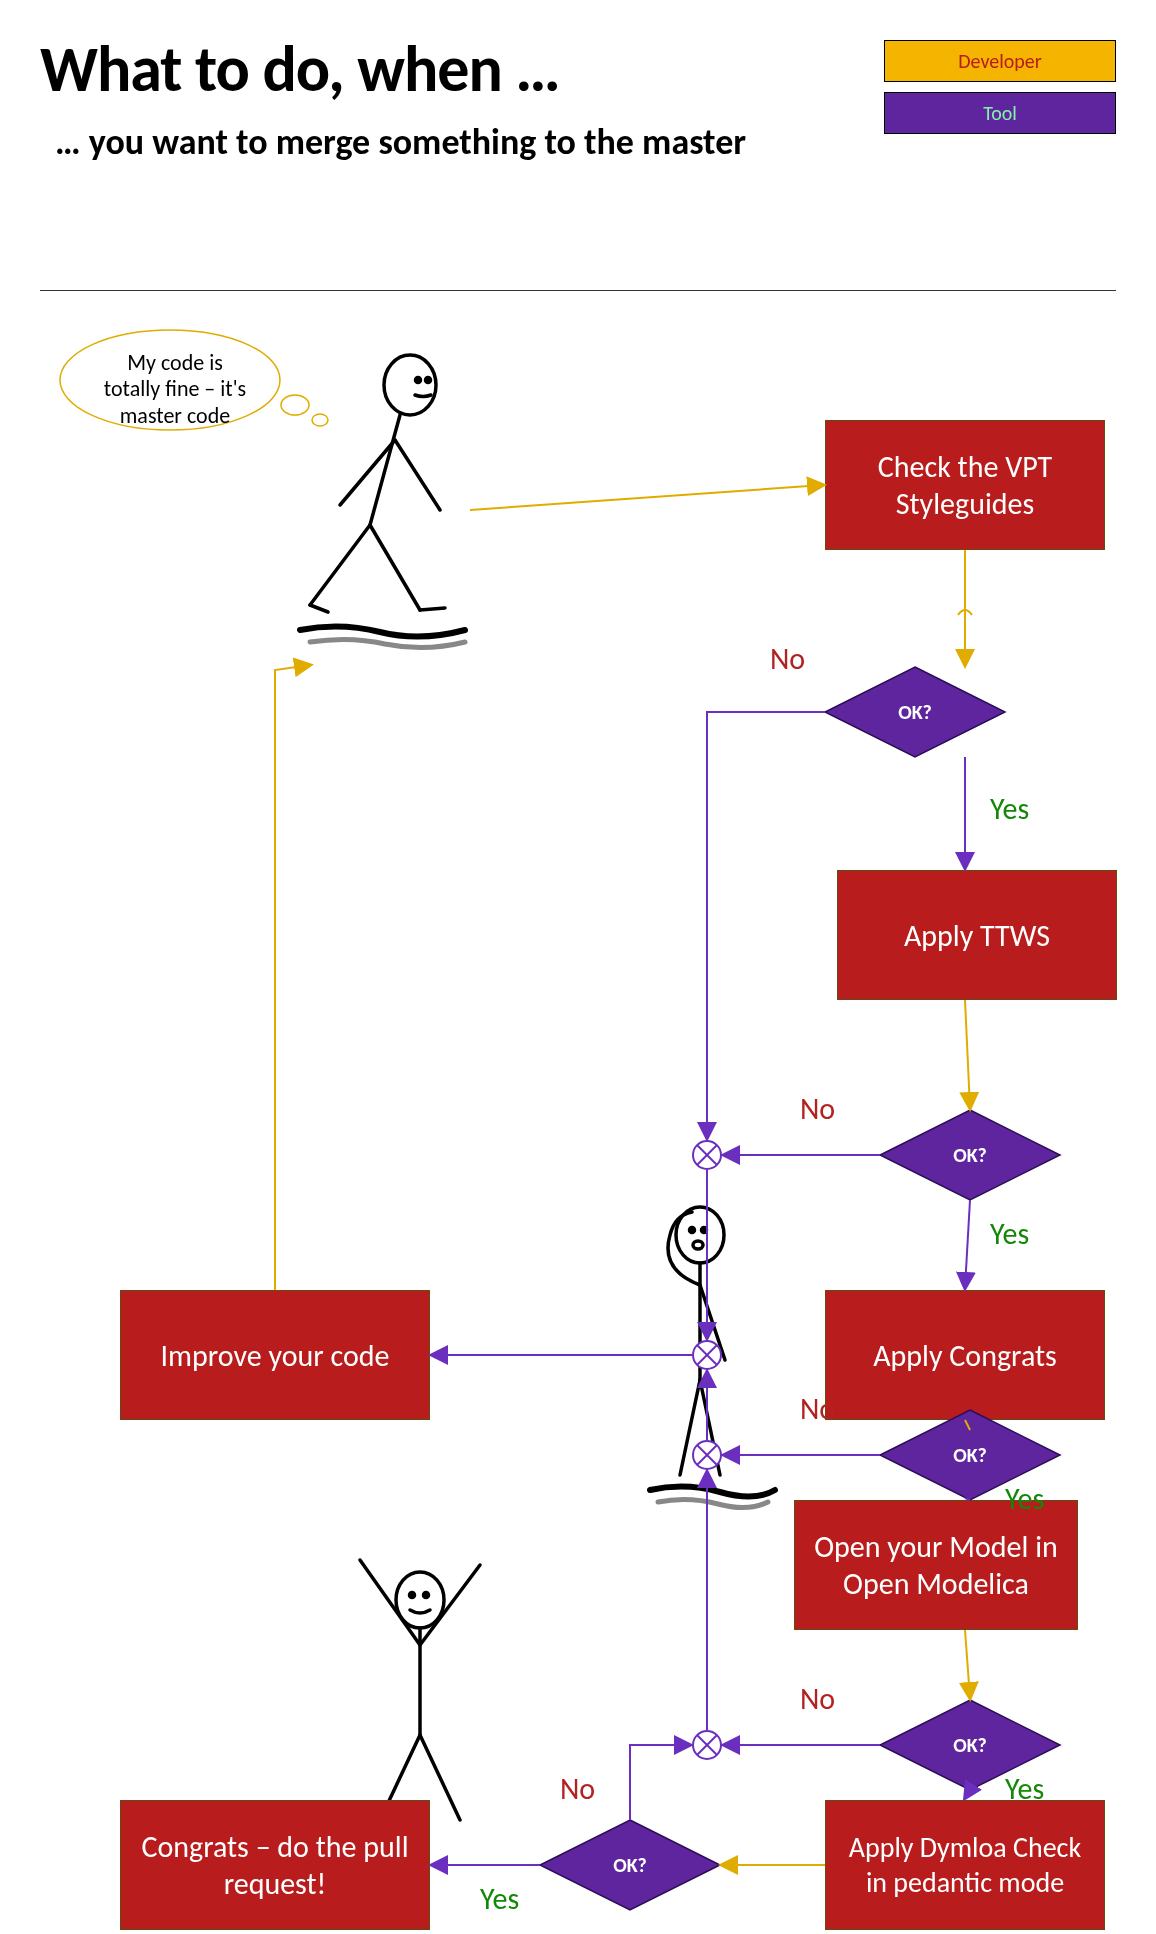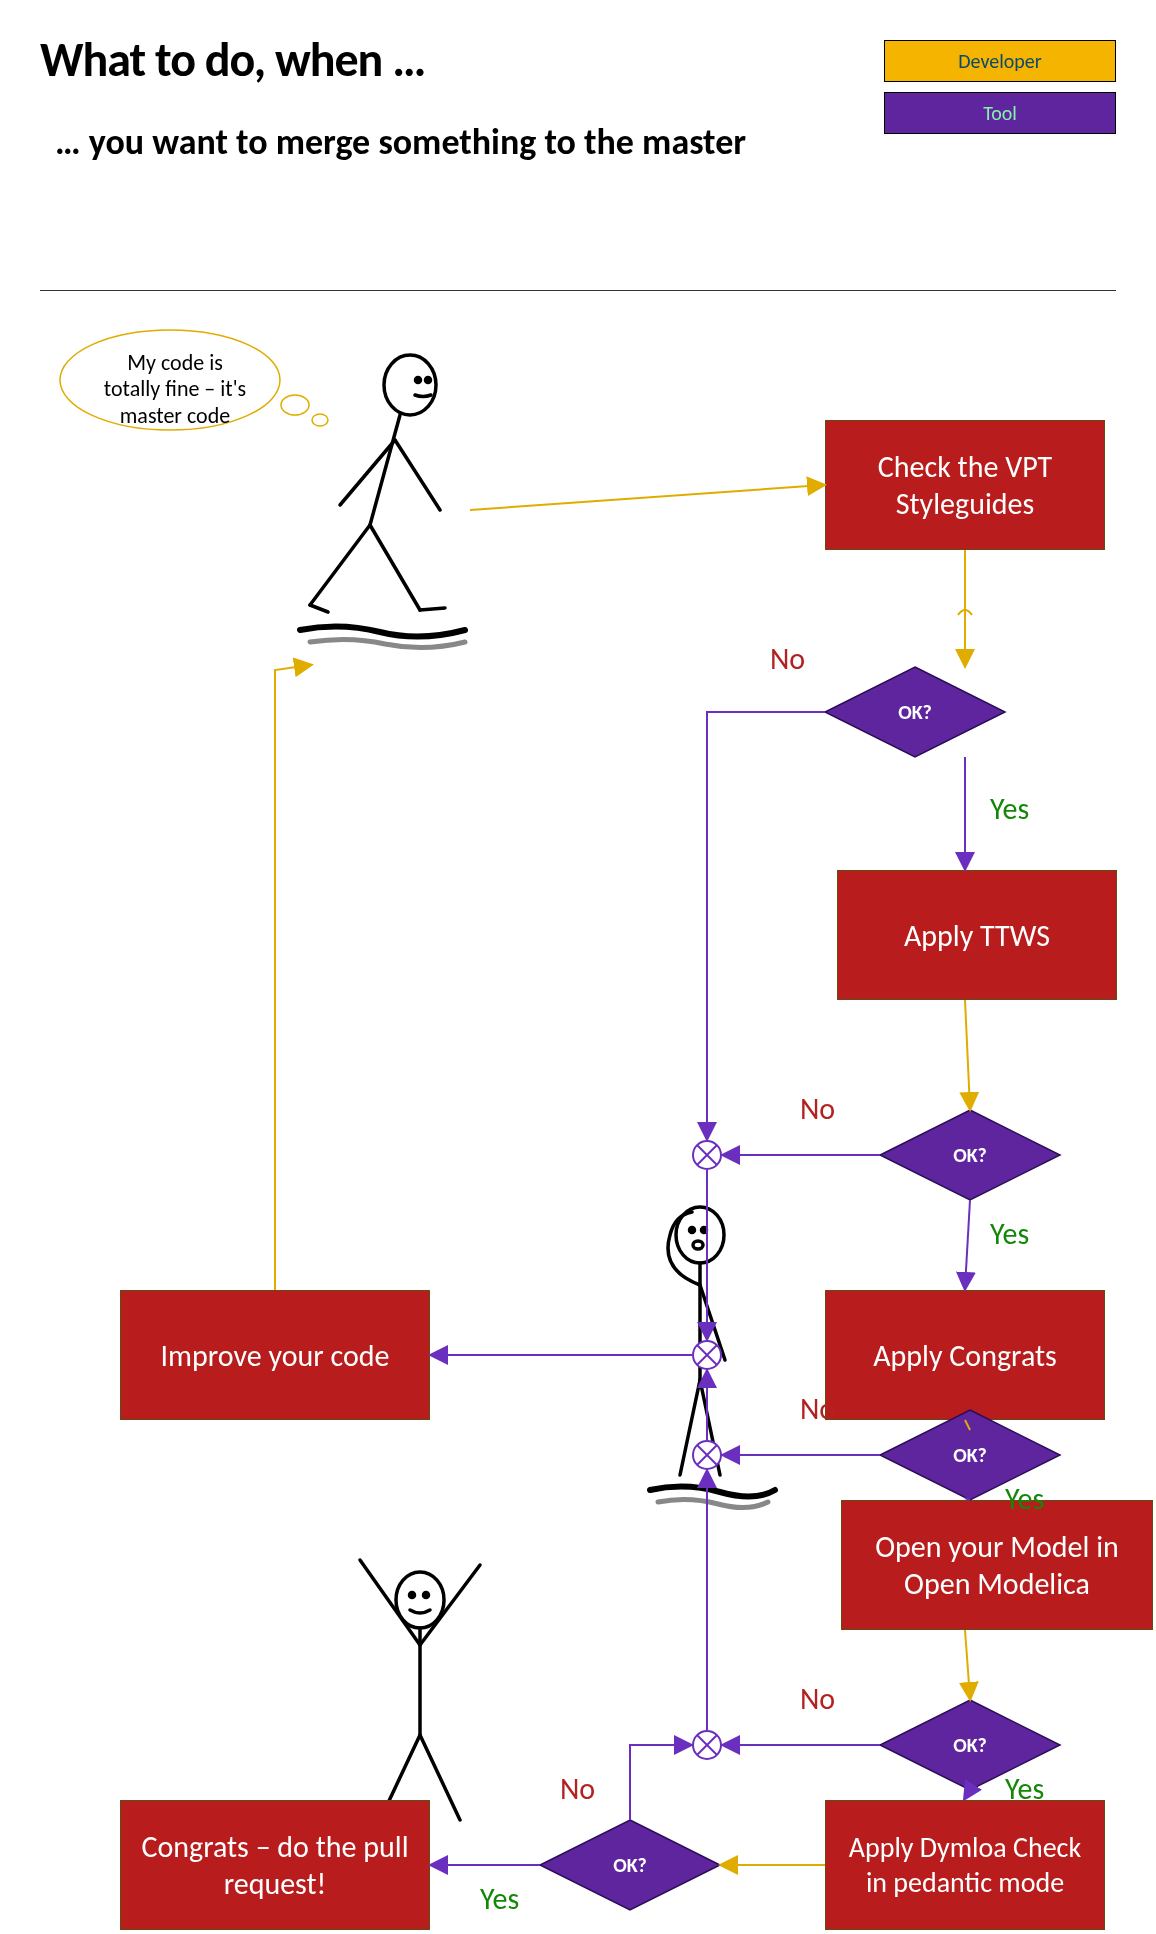--- a/index.html
+++ b/index.html
@@ -1,21 +1,21 @@
 <!DOCTYPE html>
 <html><head>
 <meta charset="utf-8">
 <style>
   html, body { margin:0; padding:0; background:#fff; font-family:"Calibri","Segoe UI",Arial,sans-serif; color:#000; }
   .page { position:relative; width:1156px; height:1934px; margin:0 auto; }
-  .title { position:absolute; left:40px; top:30px; font-size:48px; font-weight:700; letter-spacing:-1px; }
+  .title { position:absolute; left:40px; top:30px; font-size:64px; font-weight:700; letter-spacing:-1px; }
   .subtitle { position:absolute; left:55px; top:120px; font-size:36px; font-weight:600; }
   .legend { position:absolute; right:40px; top:40px; }
   .legend-box { width:230px; height:40px; border:1.5px solid #000; display:flex; align-items:center; justify-content:center; font-size:20px; margin-bottom:10px; }
-  .legend-dev { background:#F4B400; color:#0c4a6e; }
+  .legend-dev { background:#F4B400; color:#b91c1c; }
   .legend-tool { background:#5F259F; color:#86efac; }
   .hr { position:absolute; left:40px; right:40px; top:290px; border-top:1.5px solid #333; }
   .dev-box { position:absolute; background:#b91c1c; color:#fff; border:1.5px solid #634b12; display:flex; align-items:center; justify-content:center; text-align:center; font-size:30px; padding:6px 10px; box-sizing:border-box; }
   .diamond { position:absolute; width:120px; height:80px; }
   .diamond svg { position:absolute; left:0; top:0; }
   .diamond .lbl { position:absolute; left:0; top:0; width:100%; height:100%; display:flex; align-items:center; justify-content:center; color:#fff; font-weight:700; font-size:20px; }
   .edge-lbl { position:absolute; font-size:30px; font-weight:400; }
   .yes { color:#138808; }
   .no { color:#B22222; }
   .thought { position:absolute; font-size:22px; text-align:center; line-height:1.2; }
@@ -87,21 +87,21 @@
     <line x1="110" y1="88" x2="110" y2="195"></line>
     <line x1="110" y1="105" x2="50" y2="20"></line>
     <line x1="110" y1="105" x2="170" y2="25"></line>
     <line x1="110" y1="195" x2="70" y2="280"></line>
     <line x1="110" y1="195" x2="150" y2="280"></line>
   </svg>
 
   <div class="dev-box" style="left:825px; top:420px; width:280px; height:130px;">Check the VPT Styleguides</div>
   <div class="dev-box" style="left:825px; top:870px; width:280px; height:130px;margin-left:12px;">Apply TTWS</div>
   <div class="dev-box" style="left:825px; top:1290px; width:280px; height:130px;">Apply Congrats</div>
-  <div class="dev-box" style="left:841px; top:1500px; width:312px; height:130px;">Open your Model in Open Modelica</div>
+  <div class="dev-box" style="left:794px; top:1500px; width:284px; height:130px;">Open your Model in Open Modelica</div>
   <div class="dev-box" style="left:825px; top:1800px; width:280px; height:130px; font-size:28px;">Apply Dymloa Check in pedantic mode</div>
   <div class="dev-box" style="left:120px; top:1800px; width:310px; height:130px;">Congrats –  do the pull request!</div>
   <div class="dev-box" style="left:120px; top:1290px; width:310px; height:130px;">Improve your code</div>
 
   <div class="diamond" style="left:825px; top:667px; width:180px; height:90px;">
     <svg width="180" height="90">
         <polygon points="90,0 180,45 90,90 0,45" fill="#5F259F" stroke="#2b0e55" stroke-width="1.5"></polygon>
       </svg>
     <div class="lbl">OK?</div>
   </div>

